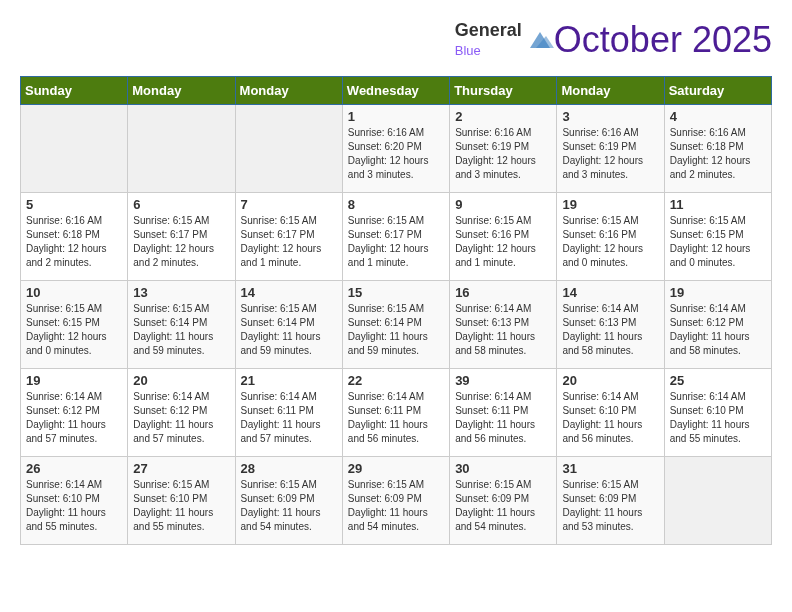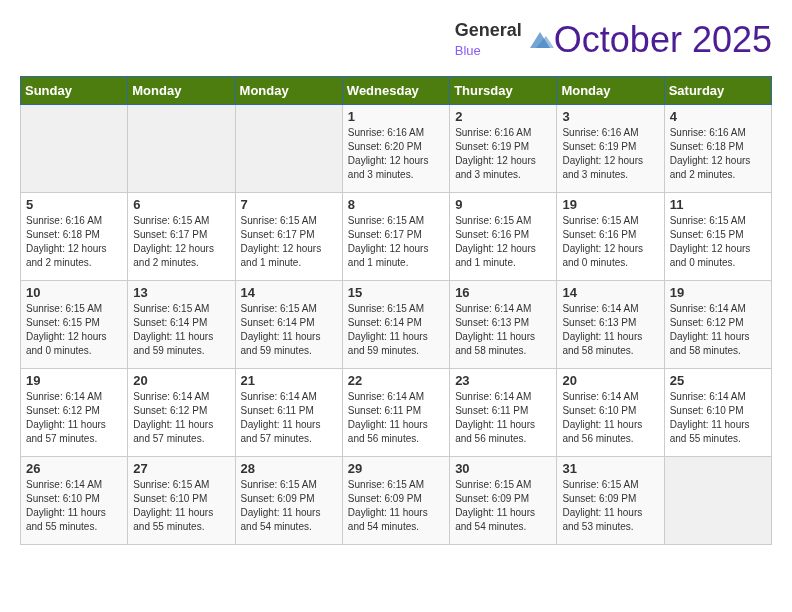--- a/index.html
+++ b/index.html
@@ -278,21 +278,21 @@
 and 57 minutes.</div>
         </td>
         <td>
           <div class="day-number">22</div>
           <div class="day-info" style="white-space: pre-line;">Sunrise: 6:14 AM
 Sunset: 6:11 PM
 Daylight: 11 hours
 and 56 minutes.</div>
         </td>
         <td>
-          <div class="day-number">23</div>
+          <div class="day-number">39</div>
           <div class="day-info" style="white-space: pre-line;">Sunrise: 6:14 AM
 Sunset: 6:11 PM
 Daylight: 11 hours
 and 56 minutes.</div>
         </td>
         <td>
           <div class="day-number">20</div>
           <div class="day-info" style="white-space: pre-line;">Sunrise: 6:14 AM
 Sunset: 6:10 PM
 Daylight: 11 hours

